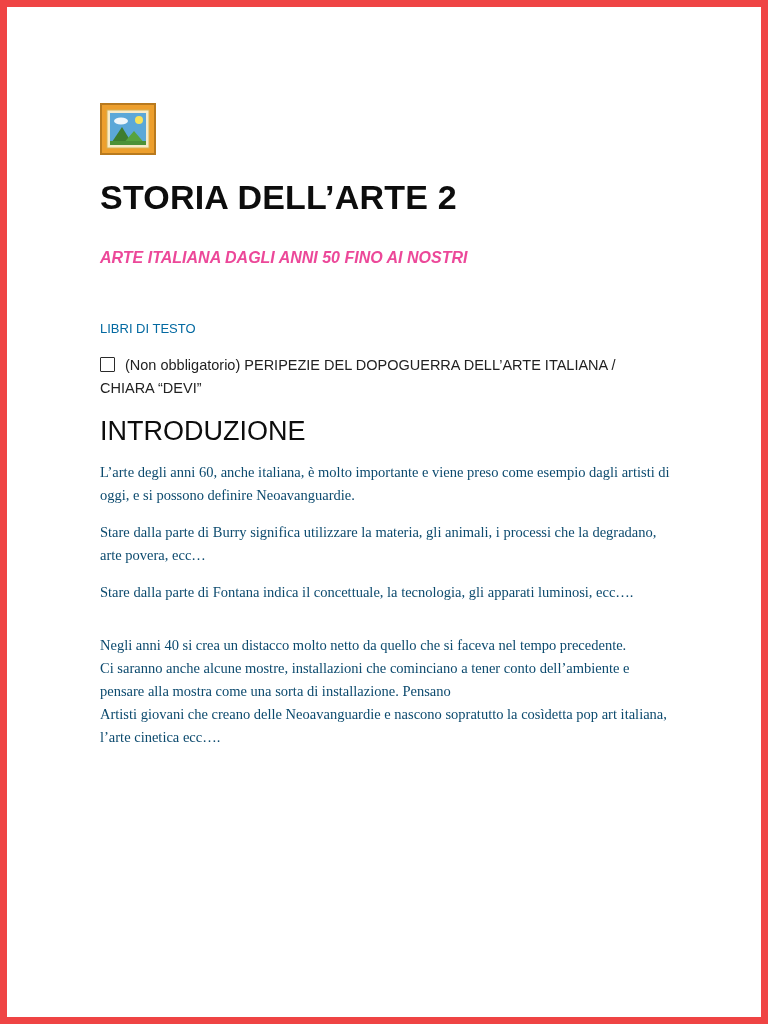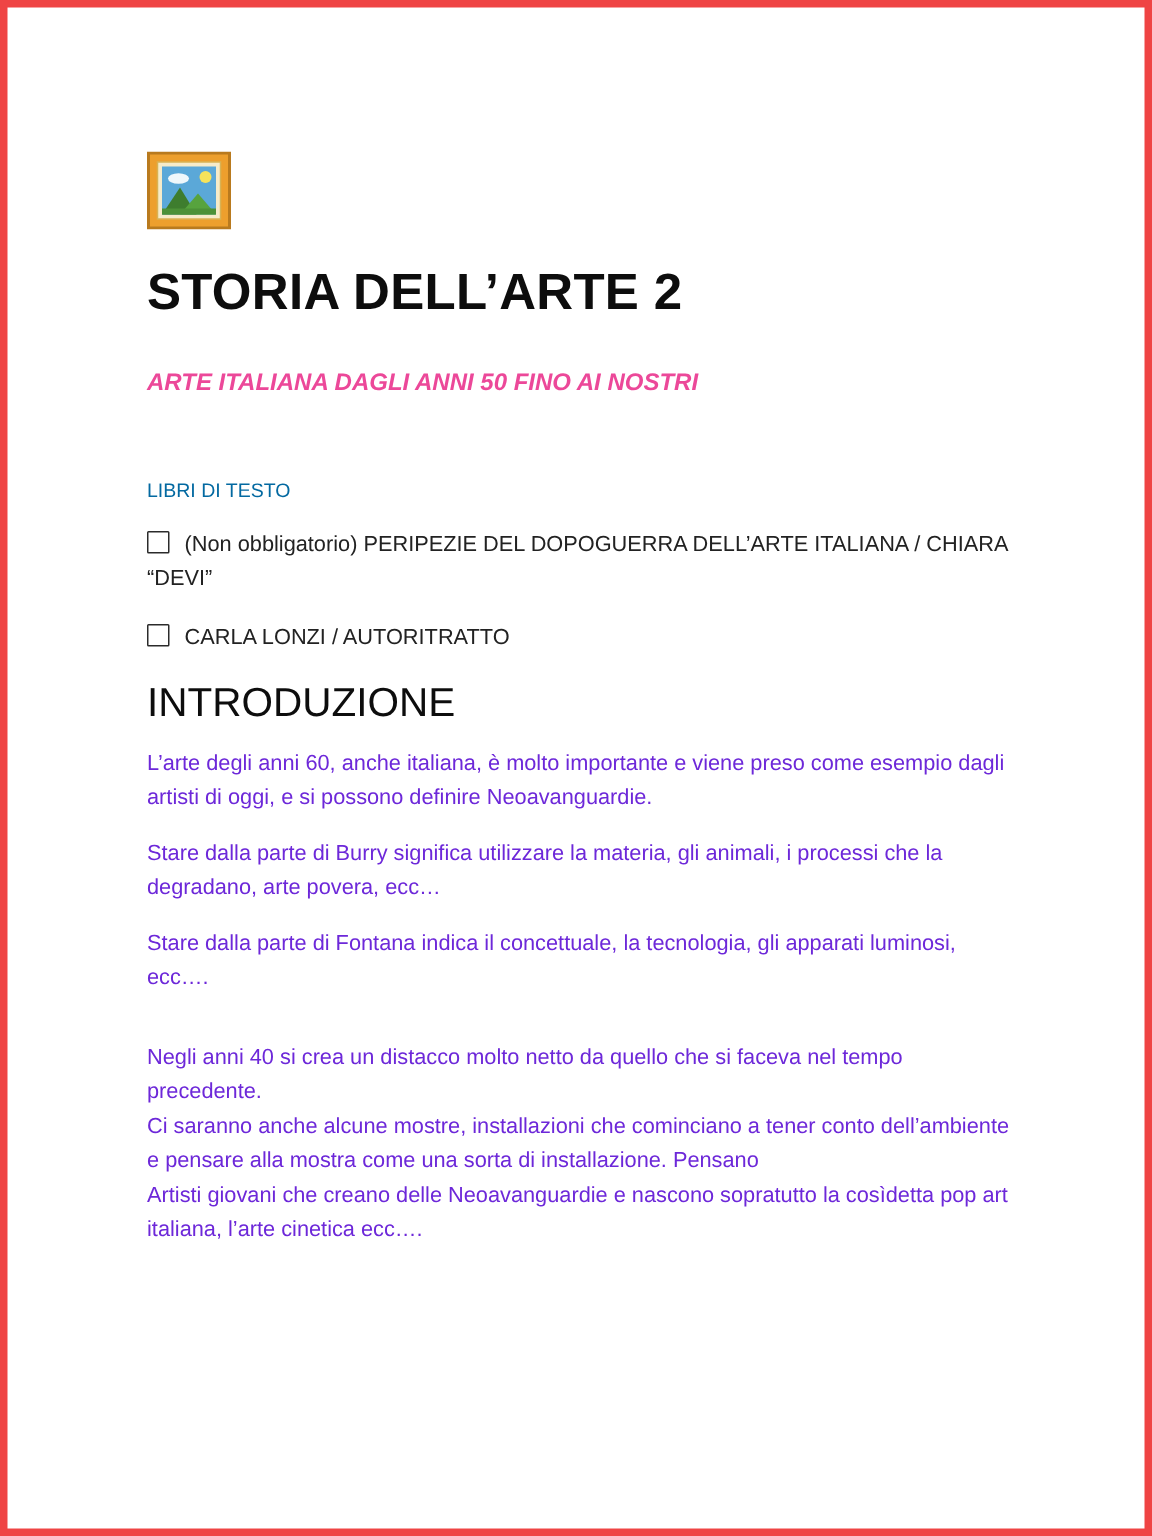--- a/index.html
+++ b/index.html
@@ -7,21 +7,21 @@
     padding: 0;
     background: #ffffff;
     font-family: "Liberation Sans", sans-serif;
   }
   .page {
     position: relative;
     width: 768px;
     height: 1024px;
     background: #ffffff;
     box-sizing: border-box;
-    border: 5px solid #ef4444;
+    border: 7px solid #ef4444;
     overflow: hidden;
     color: #1f1f1f;
   }
   .content {
     box-sizing: border-box;
     padding: 96px 90px 0 93px;
   }
   .doc-logo {
     width: 56px;
     height: 52px;
@@ -72,23 +72,24 @@
   }
   h2.intro-heading {
     font-size: 27px;
     font-weight: 400;
     color: #0d0d0d;
     margin: 0 0 14px 0;
   }
   p.body {
     font-size: 14.5px;
     line-height: 23px;
-    color: #6d28d9;
+    color: #0c4a6e;
     margin: 0 0 14px 0;
     max-width: 588px;
+    font-family: Liberation Serif, serif;
   }
   .late-block {
     margin-top: 30px;
   }
   .late-block p.body {
     margin: 0;
   }
   .footer {
     position: absolute;
     left: 36px;
@@ -124,23 +125,20 @@
     <h1 class="title">STORIA DELL’ARTE 2</h1>
 
     <h2 class="subtitle">ARTE ITALIANA DAGLI ANNI 50 FINO AI NOSTRI</h2>
 
     <h3 class="books-heading">LIBRI DI TESTO</h3>
 
     <div class="check-item">
       <span class="checkbox"></span><span>(Non obbligatorio) PERIPEZIE DEL DOPOGUERRA DELL’ARTE ITALIANA / CHIARA “DEVI”</span>
     </div>
 
-    <div class="check-item">
-      <span class="checkbox"></span><span>CARLA LONZI / AUTORITRATTO</span>
-    </div>
 
     <h2 class="intro-heading">INTRODUZIONE</h2>
 
     <p class="body">L’arte degli anni 60, anche italiana, è molto importante e viene preso come esempio dagli artisti di oggi, e si possono definire Neoavanguardie.</p>
     <p class="body">Stare dalla parte di Burry significa utilizzare la materia, gli animali, i processi che la degradano, arte povera, ecc…</p>
     <p class="body">Stare dalla parte di Fontana indica il concettuale, la tecnologia, gli apparati luminosi, ecc….</p>
 
     <div class="late-block">
       <p class="body">Negli anni 40 si crea un distacco molto netto da quello che si faceva nel tempo precedente.</p>
       <p class="body">Ci saranno anche alcune mostre, installazioni che cominciano a tener conto dell’ambiente e pensare alla mostra come una sorta di installazione. Pensano</p>

